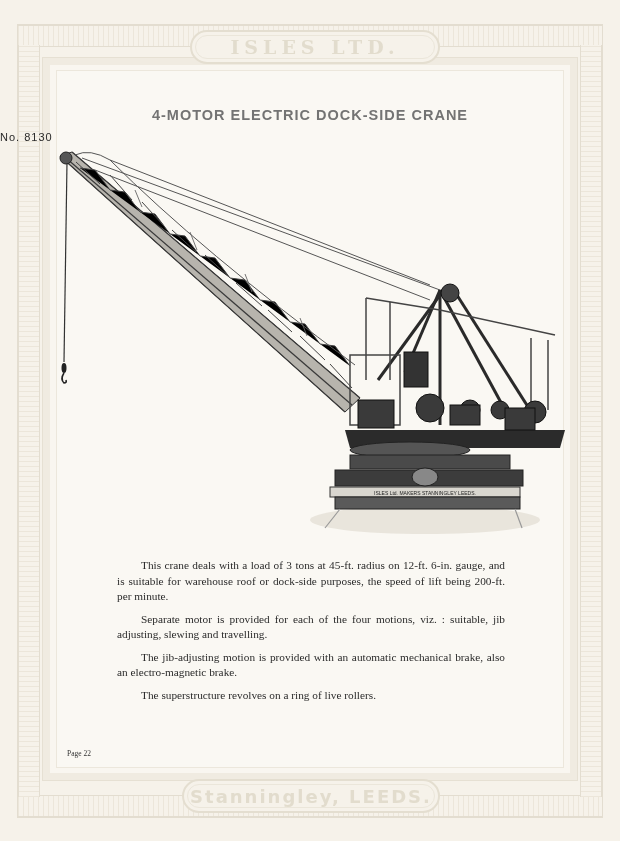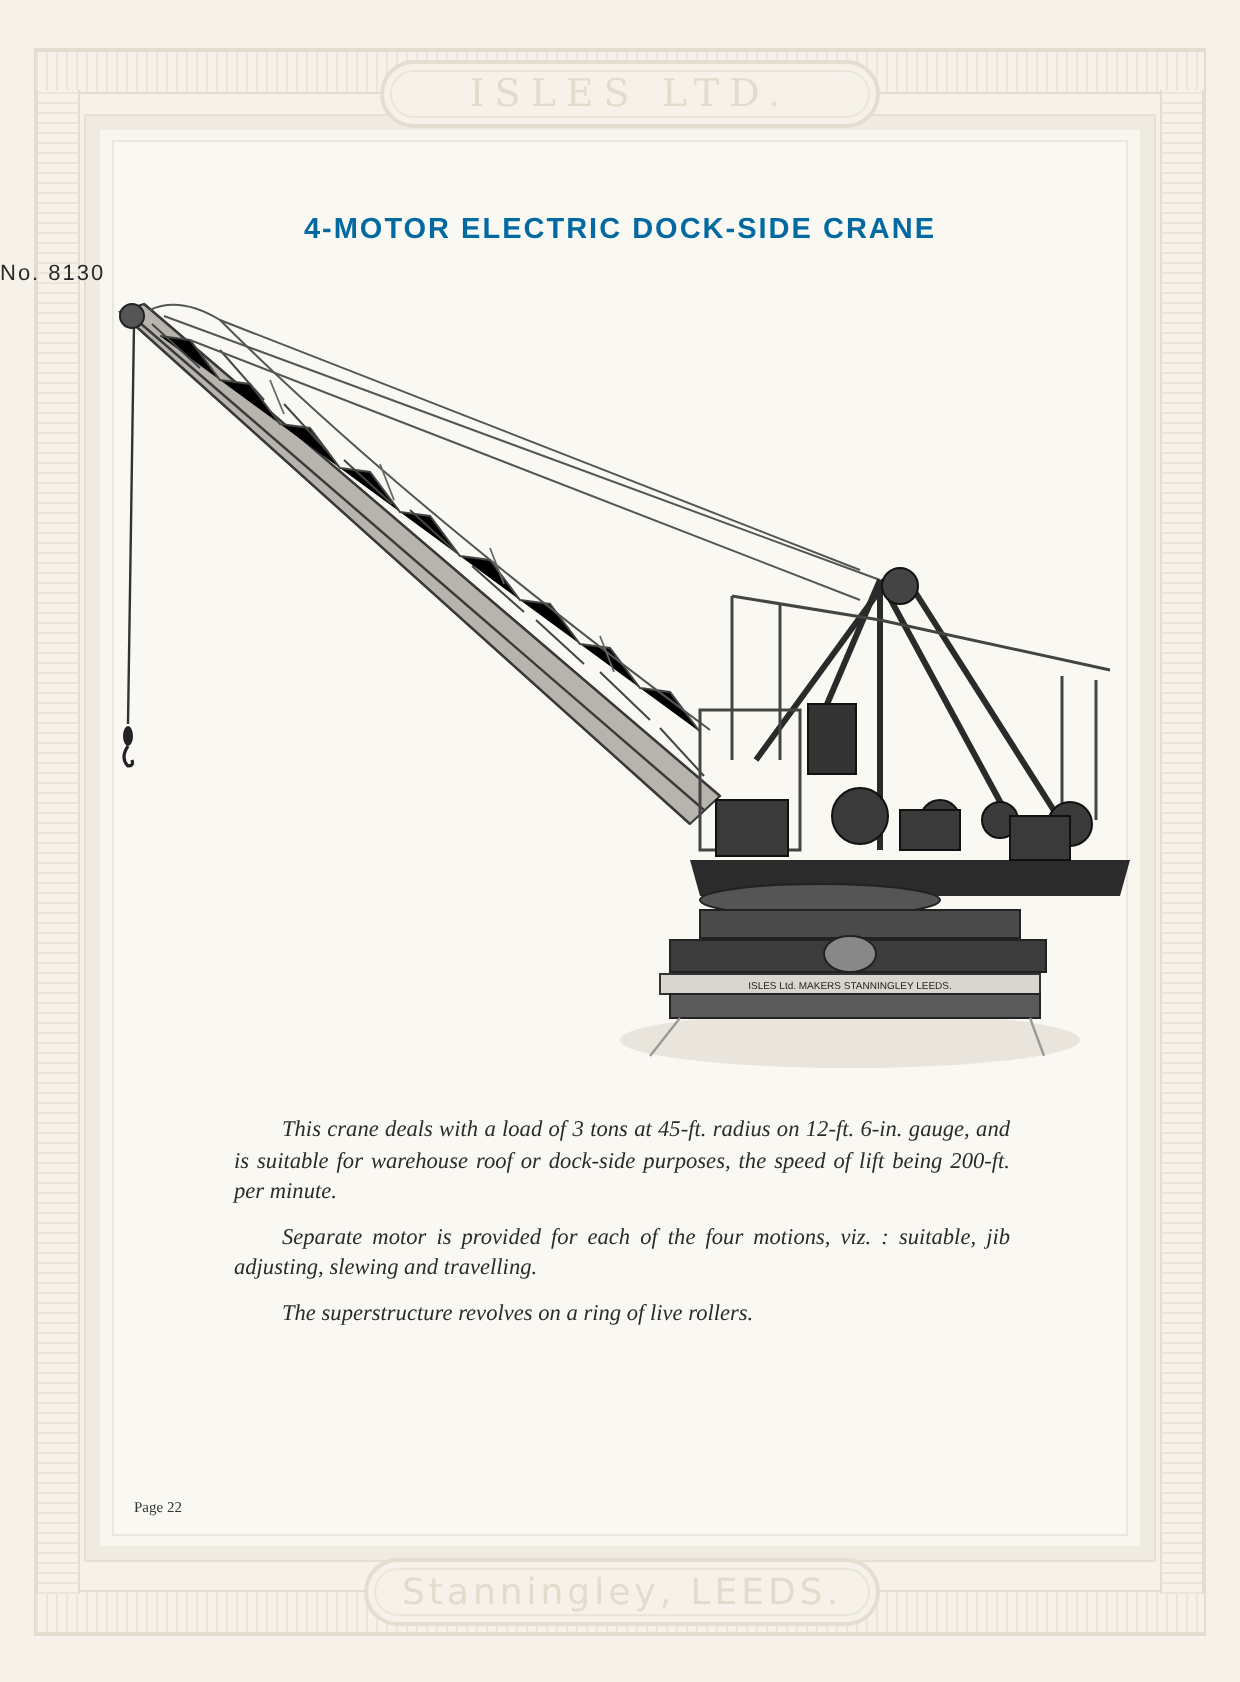--- a/index.html
+++ b/index.html
@@ -52,40 +52,40 @@
     box-sizing:border-box;
   }
   .cartouche::before {
     content:""; position:absolute; inset:3px; border:1px solid #ebe6da; border-radius:14px;
   }
   .cartouche.top { top:30px; }
   .cartouche.bottom { top:779px; width:258px; left:182px; }
   .cartouche-text {
     color:#e2dccd; font-family:"DejaVu Serif", serif; font-size:19px; letter-spacing:5px;
     position:relative;
+    font-weight:bold;
   }
   .cartouche.bottom .cartouche-text { font-family:"DejaVu Sans", sans-serif; letter-spacing:2px; font-size:18px; }
 
   .title {
     position:absolute; left:0; width:620px; top:107px; text-align:center;
     font-family:"Liberation Sans", sans-serif; font-weight:bold; font-size:14.5px;
-    letter-spacing:1px; color:#0369a1;
+    letter-spacing:1px; color:#737373;
   }
   .subtitle {
     position:absolute; left:0; width:620px; top:131px; 
     font-family:"Liberation Sans", sans-serif; font-size:11px; letter-spacing:1px; color:#2a2a2a;
   }
 
   .illustration { position:absolute; left:50px; top:145px; width:530px; height:390px; }
 
   .body-text {
     position:absolute; left:117px; width:388px; top:558px;
     font-size:11.3px; line-height:15.5px; color:#2b2b2b;
     text-align:justify;
-    font-style:italic;
   }
   .body-text p { margin:0 0 7px 0; text-indent:24px; }
 
   .page-no {
     position:absolute; left:67px; top:749px; font-size:7.5px; color:#333;
   }
 </style>
 </head>
 <body>
 
@@ -183,20 +183,21 @@
 
   <g stroke="#999" stroke-width="1.2">
     <line x1="340" y1="509" x2="325" y2="528"></line>
     <line x1="515" y1="509" x2="522" y2="528"></line>
   </g>
 </svg>
 
 <div class="body-text">
   <p>This crane deals with  a load of 3 tons at 45-ft. radius on 12-ft. 6-in. gauge, and is suitable for warehouse roof or dock-side purposes,  the speed of lift being 200-ft. per minute.</p>
   <p>Separate motor is provided for each of the four motions, viz. :  suitable, jib adjusting, slewing and travelling.</p>
+  <p>The jib-adjusting motion is provided with an automatic mechanical brake, also an electro-magnetic brake.</p>
   <p>The superstructure revolves on a ring of live rollers.</p>
 </div>
 
 <div class="page-no">Page 22</div>
 
 <div class="cartouche bottom">
   <span class="cartouche-text">Stanningley, LEEDS.</span>
 </div>
 
 </body></html>

